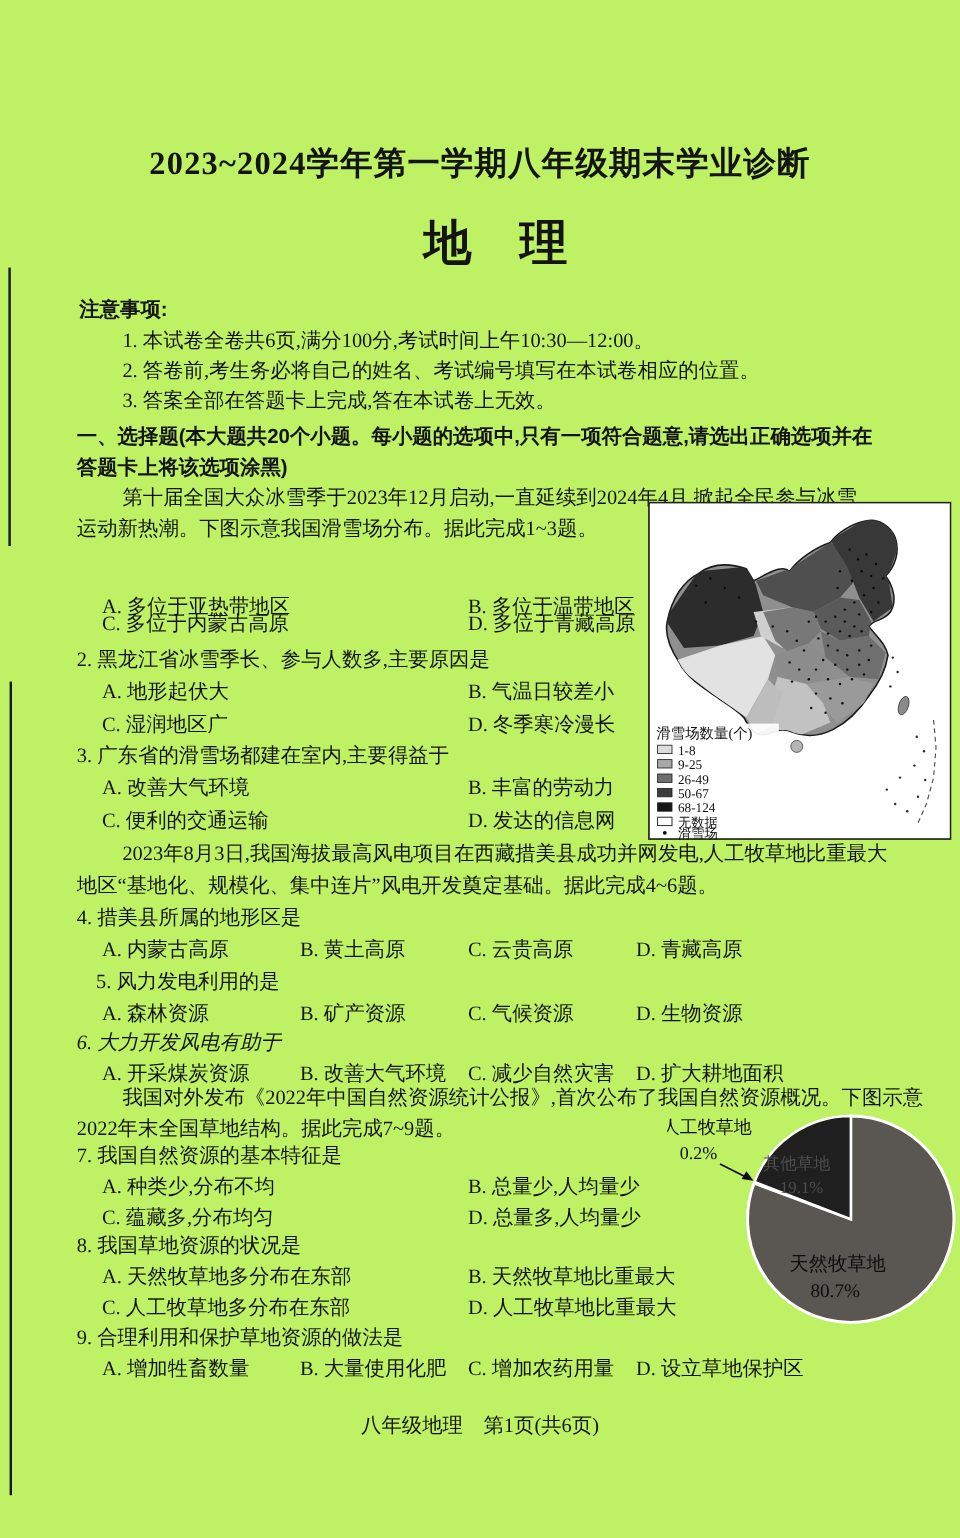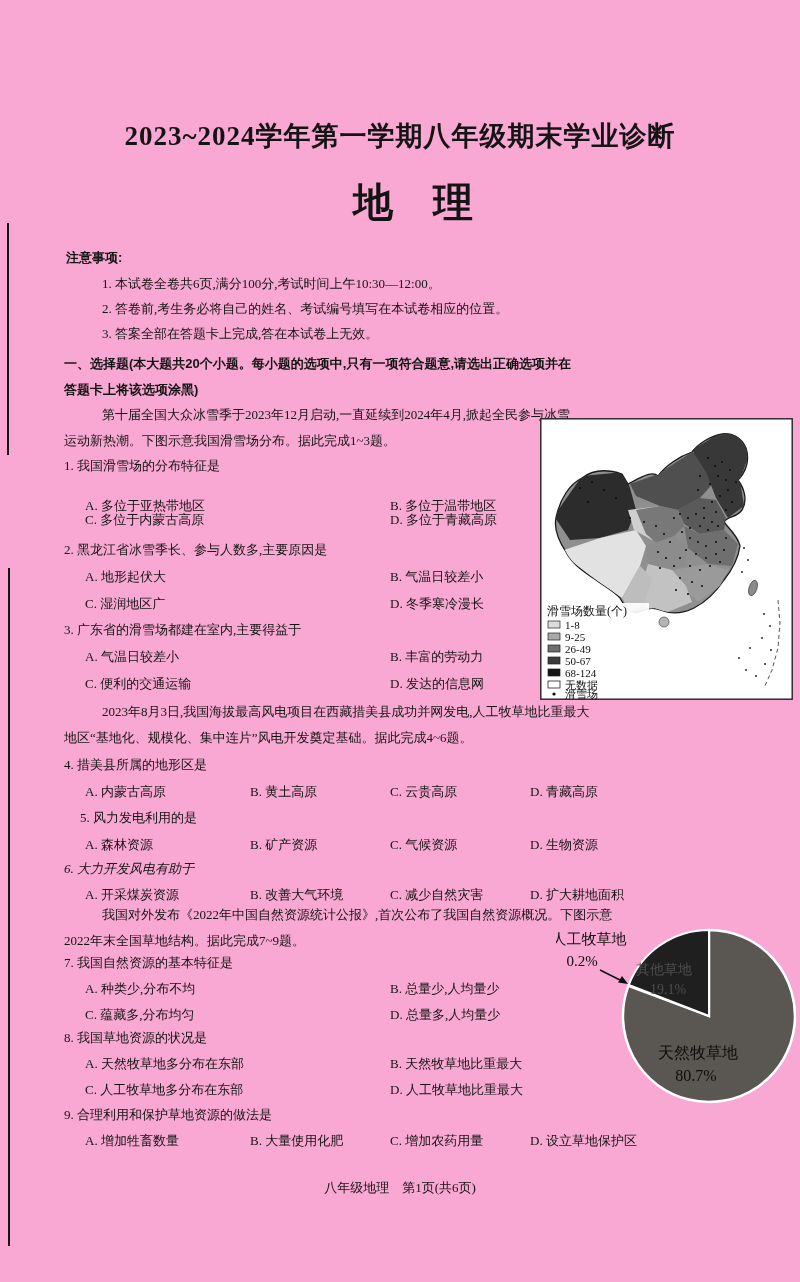--- a/index.html
+++ b/index.html
@@ -1,20 +1,20 @@
 <!DOCTYPE html>
 <html><head>
 <meta charset="utf-8">
 <style>
   html,body{margin:0;padding:0;background:#ffffff;}
-  #paper{position:relative;width:800px;height:1282px;background:#f9a8d4;overflow:hidden;
+  #paper{position:relative;width:800px;height:1282px;background:#bef264;overflow:hidden;
          font-family:"Liberation Serif","DejaVu Serif",serif;color:#141414;}
   .abs{position:absolute;white-space:nowrap;}
   .center{left:0;width:800px;text-align:center;}
-  .t17{font-size:13px;line-height:24px;}
+  .t17{font-size:17px;line-height:24px;}
   .hei{font-family:"Liberation Sans","DejaVu Sans",sans-serif;font-weight:bold;}
   .title{font-size:27px;font-weight:bold;letter-spacing:1px;}
   .subject{font-size:40px;font-weight:bold;margin-left:13px;}
   .optrow2{display:grid;grid-template-columns:305px auto;}
   .optrow4{display:grid;grid-template-columns:165px 140px 140px auto;}
   .artifact{position:absolute;background:#161616;}
   svg text{font-family:"Liberation Serif","DejaVu Serif",serif;}
 </style>
 </head>
 <body>
@@ -158,21 +158,20 @@
         <rect x="8" y="251" width="12" height="7" fill="#161616" stroke="#222" stroke-width="0.7"></rect>
         <text x="25" y="259" font-size="11" fill="#111">68-124</text>
         <rect x="8" y="263" width="12" height="7" fill="#ffffff" stroke="#222" stroke-width="0.8"></rect>
         <text x="25" y="271" font-size="11" fill="#111">无数据</text>
         <circle cx="14" cy="276" r="1.6" fill="#0a0a0a"></circle>
         <text x="25" y="280" font-size="11" fill="#111">滑雪场</text>
       </g>
     </svg>
   </div>
 
-  <div class="abs t17" style="top:454px;left:64px;">1. 我国滑雪场的分布特征是</div>
   <div class="abs t17 optrow2" style="top:481px;left:85px;width:450px;margin-top:13px;">
     <span>A. 多位于亚热带地区</span>
     <span>B. 多位于温带地区</span>
   </div>
   <div class="abs t17 optrow2" style="top:508px;left:85px;width:450px;">
     <span>C. 多位于内蒙古高原</span>
     <span>D. 多位于青藏高原</span>
   </div>
 
   <div class="abs t17" style="top:538px;left:64px;">2. 黑龙江省冰雪季长、参与人数多,主要原因是</div>
@@ -180,21 +179,21 @@
     <span>A. 地形起伏大</span>
     <span>B. 气温日较差小</span>
   </div>
   <div class="abs t17 optrow2" style="top:592px;left:85px;width:450px;">
     <span>C. 湿润地区广</span>
     <span>D. 冬季寒冷漫长</span>
   </div>
 
   <div class="abs t17" style="top:618px;left:64px;">3. 广东省的滑雪场都建在室内,主要得益于</div>
   <div class="abs t17 optrow2" style="top:645px;left:85px;width:450px;">
-    <span>A. 气温日较差小</span>
+    <span>A. 改善大气环境</span>
     <span>B. 丰富的劳动力</span>
   </div>
   <div class="abs t17 optrow2" style="top:672px;left:85px;width:450px;">
     <span>C. 便利的交通运输</span>
     <span>D. 发达的信息网</span>
   </div>
 
   <div class="abs t17" style="top:700px;left:102px;">2023年8月3日,我国海拔最高风电项目在西藏措美县成功并网发电,人工牧草地比重最大</div>
   <div class="abs t17" style="top:726px;left:64px;">地区“基地化、规模化、集中连片”风电开发奠定基础。据此完成4~6题。</div>
 

